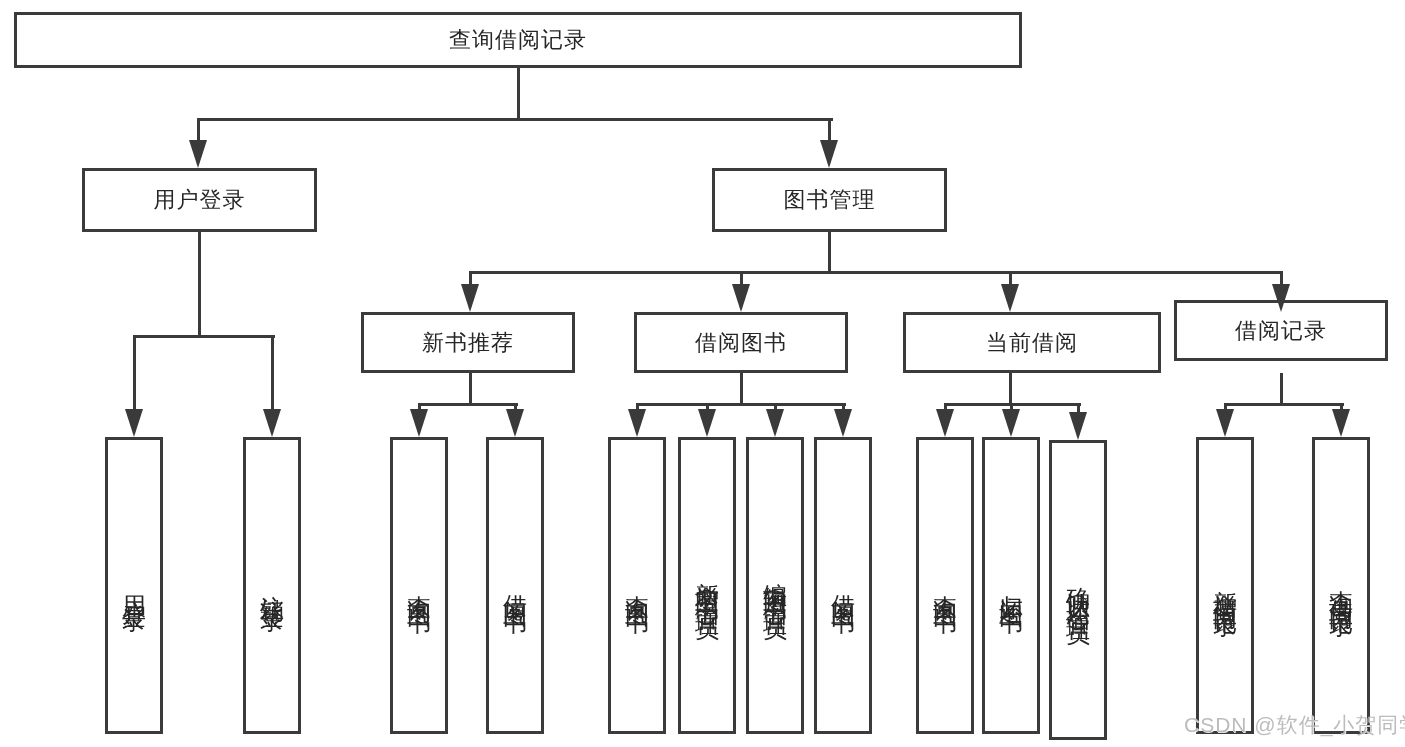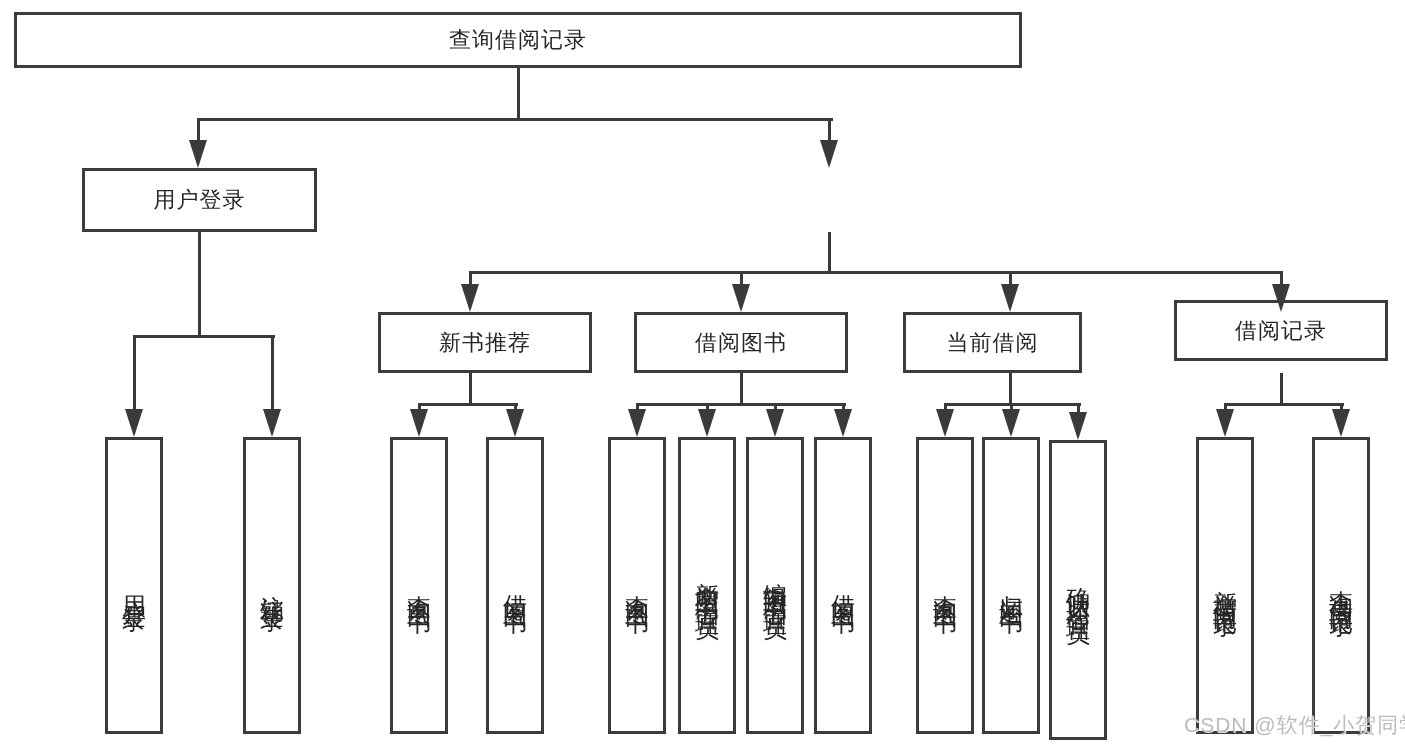--- a/index.html
+++ b/index.html
@@ -66,28 +66,31 @@
 
 <div class="canvas">
 
   <div class="node" style="left:14px;top:12px;width:1008px;height:56px">
     <span class="hlabel">查询借阅记录</span>
   </div>
 
   <div class="node" style="left:82px;top:168px;width:235px;height:64px">
     <span class="hlabel">用户登录</span>
   </div>
-
-  <div class="node" style="left:378px;top:312px;width:214px;height:61px">
+  <div class="node" style="left:712px;top:168px;width:235px;height:64px">
+    <span class="hlabel">图书管理</span>
+  </div>
+
+  <div class="node" style="left:361px;top:312px;width:214px;height:61px">
     <span class="hlabel">新书推荐</span>
   </div>
   <div class="node" style="left:634px;top:312px;width:214px;height:61px">
     <span class="hlabel">借阅图书</span>
   </div>
-  <div class="node" style="left:903px;top:312px;width:179px;height:61px">
+  <div class="node" style="left:903px;top:312px;width:258px;height:61px">
     <span class="hlabel">当前借阅</span>
   </div>
   <div class="node" style="left:1174px;top:300px;width:214px;height:61px">
     <span class="hlabel">借阅记录</span>
   </div>
 
   <div class="node" style="left:105px;top:437px;width:58px;height:297px">
     <span class="vlabel">用户登录</span>
   </div>
   <div class="node" style="left:243px;top:437px;width:58px;height:297px">

